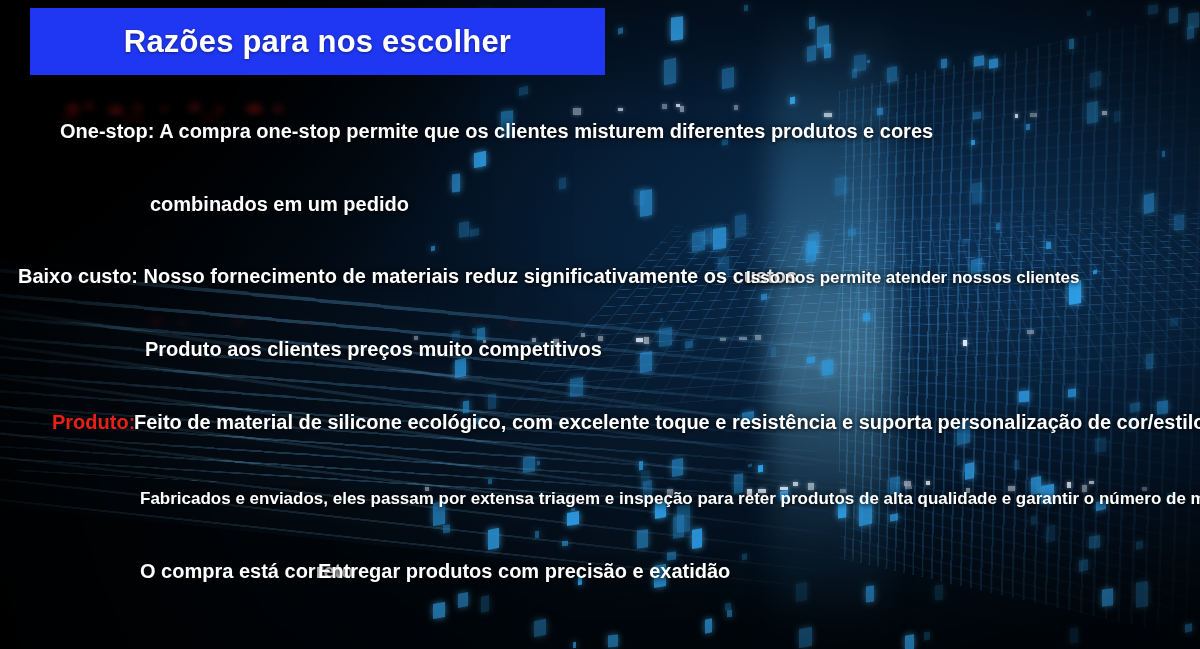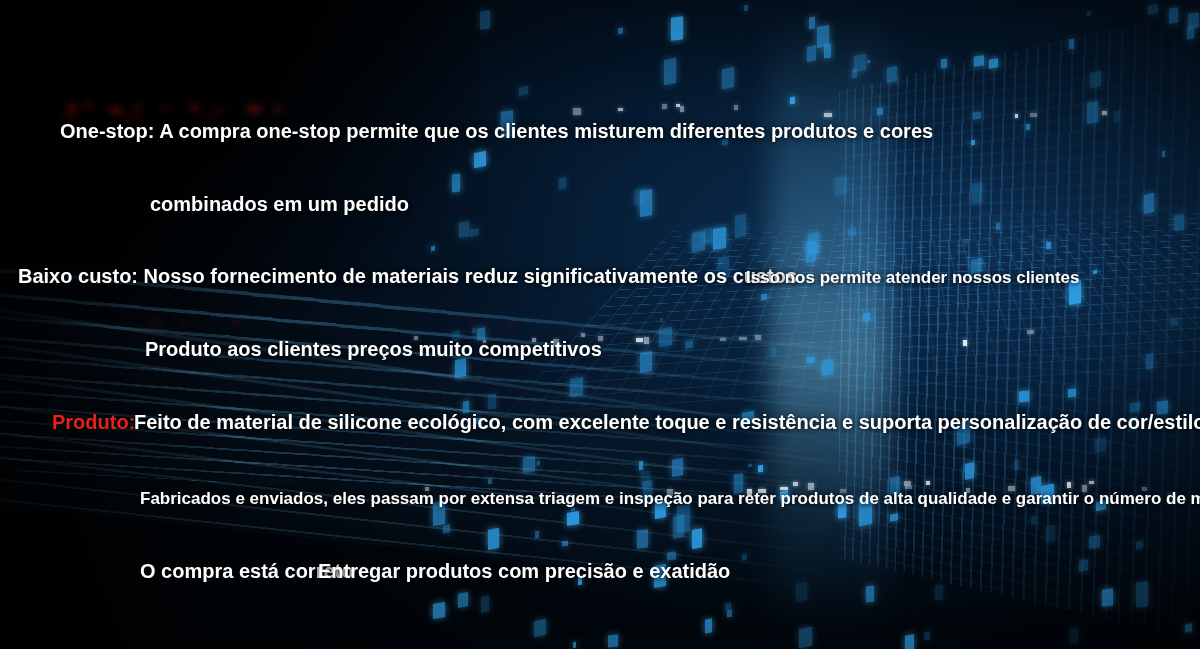--- a/index.html
+++ b/index.html
@@ -383,20 +383,23 @@
       <div class="red-smudge" style="left: 150px; top: 318px; width: 12px; height: 7px; opacity: 0.3;"></div>
       <div class="red-smudge" style="left: 178px; top: 320px; width: 9px; height: 6px; opacity: 0.25;"></div>
       <div class="red-smudge" style="left: 232px; top: 318px; width: 11px; height: 7px; opacity: 0.28;"></div>
       <div class="red-smudge" style="left: 300px; top: 320px; width: 10px; height: 6px; opacity: 0.22;"></div>
       <div class="red-smudge" style="left: 470px; top: 318px; width: 9px; height: 6px; opacity: 0.2;"></div>
       <div class="red-smudge" style="left: 506px; top: 320px; width: 12px; height: 7px; opacity: 0.24;"></div>
     </div>
 
   <div class="content">
 
+    <div class="title-banner">
+      <span class="title-text">Razões para nos escolher</span>
+    </div>
 
 
     <div id="lines">
         <span class="line lg" style="left: 60px; top: 120px;">One-stop: A compra one-stop permite que os clientes misturem diferentes produtos e cores</span>
         <span class="line lg" style="left: 150px; top: 193px;">combinados em um pedido</span>
         <span class="line md" style="left: 18px; top: 265px;">Baixo custo: Nosso fornecimento de materiais reduz significativamente os custos</span>
         <span class="line sm" style="left: 746px; top: 268px;">Isso nos permite atender nossos clientes</span>
         <span class="line lg" style="left: 145px; top: 338px;">Produto aos clientes preços muito competitivos</span>
         <span class="line md red-word" style="left: 52px; top: 411px;">Produto:</span>
         <span class="line md" style="left: 134px; top: 411px;"> Feito de material de silicone ecológico, com excelente toque e resistência e suporta personalização de cor/estilo</span>

